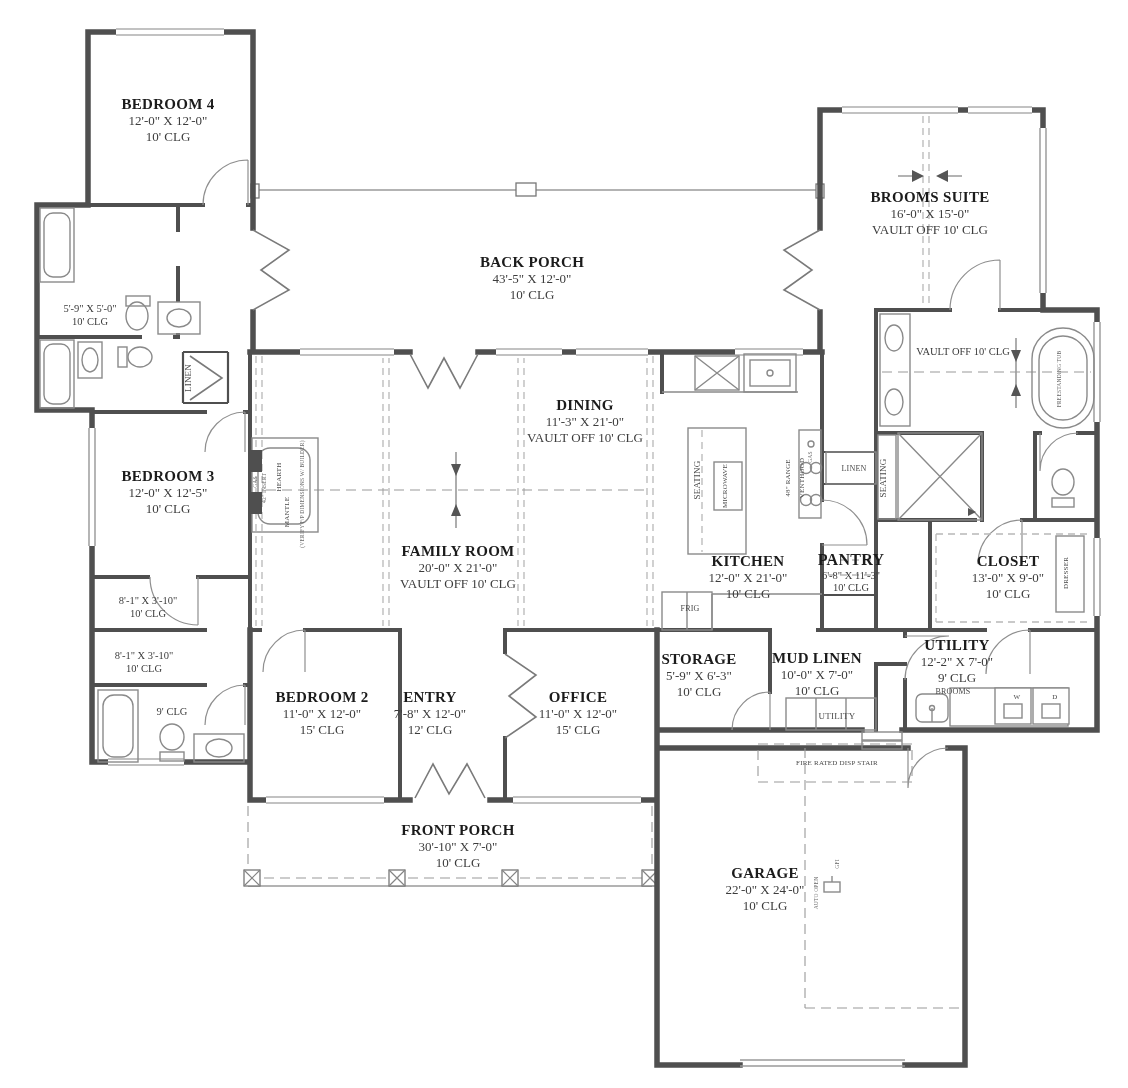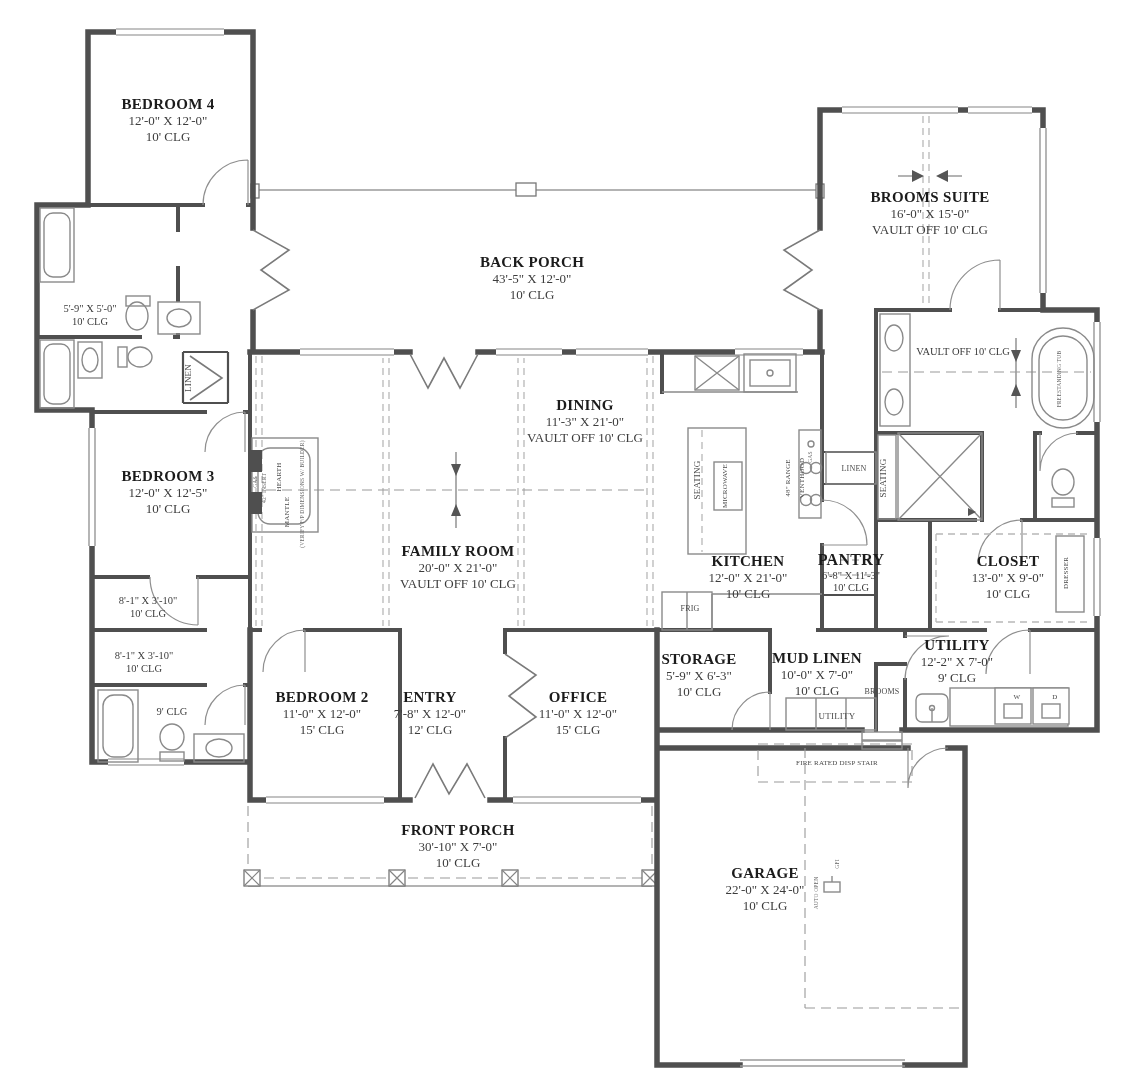--- a/index.html
+++ b/index.html
@@ -438,21 +438,21 @@
   <div class="sl v t" style="left:806px;top:478px">VENTHOOD</div>
   <div class="sl v xs" style="left:814px;top:457px">GAS</div>
   <div class="sl v xs" style="left:259px;top:482px">GAS</div>
   <div class="sl v xs" style="left:268px;top:488px">42" INSERT</div>
   <div class="sl v t" style="left:283px;top:477px">HEARTH</div>
   <div class="sl v t" style="left:291px;top:512px">MANTLE</div>
   <div class="sl v xs" style="left:306px;top:494px">(VERIFY F/P DIMENSIONS W/ BUILDER)</div>
   <div class="sl v" style="left:887px;top:478px">SEATING</div>
   <div class="sl v t" style="left:1070px;top:573px">DRESSER</div>
   <div class="sl s8" style="left:686px;top:608px">FRIG</div>
-  <div class="sl s8" style="left:878px;top:691px">BROOMS</div>
+  <div class="sl s8" style="left:949px;top:691px">BROOMS</div>
   <div class="sl" style="left:833px;top:716px">UTILITY</div>
   <div class="sl t" style="left:833px;top:763px">FIRE RATED DISP STAIR</div>
   <div class="sl t" style="left:1013px;top:697px">W</div>
   <div class="sl t" style="left:1051px;top:697px">D</div>
   <div class="sl v xs" style="left:841px;top:864px">GFI</div>
   <div class="sl v xs" style="left:820px;top:893px">AUTO OPEN</div>
   <div class="sl v xs" style="left:1063px;top:379px">FREESTANDING TUB</div>
 
 </div>
 

